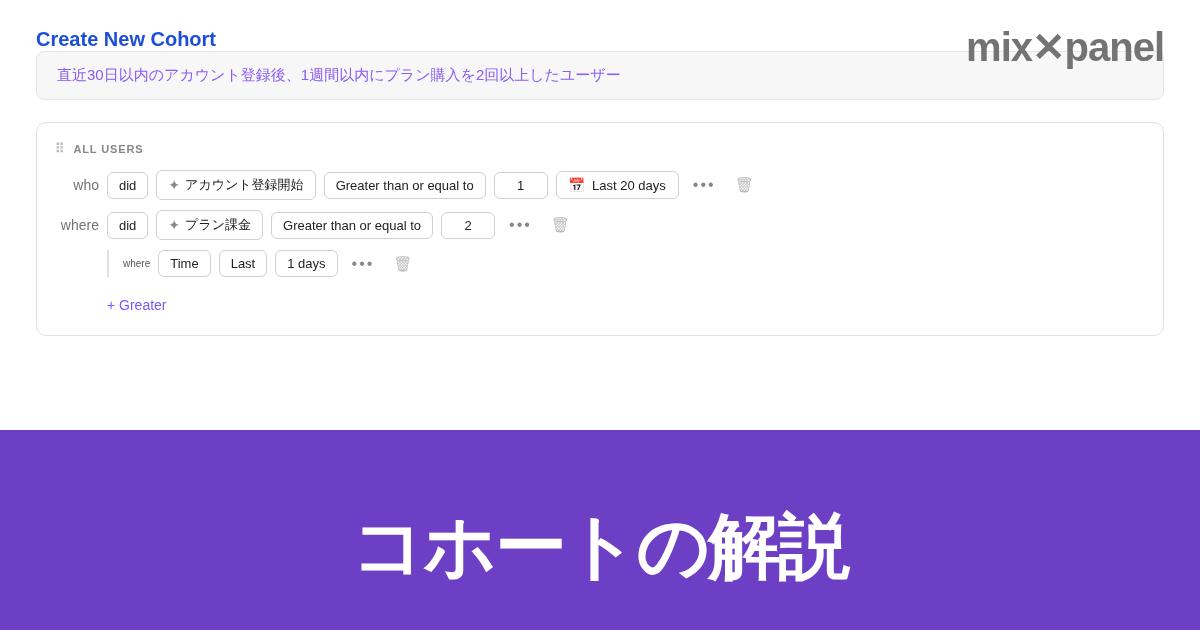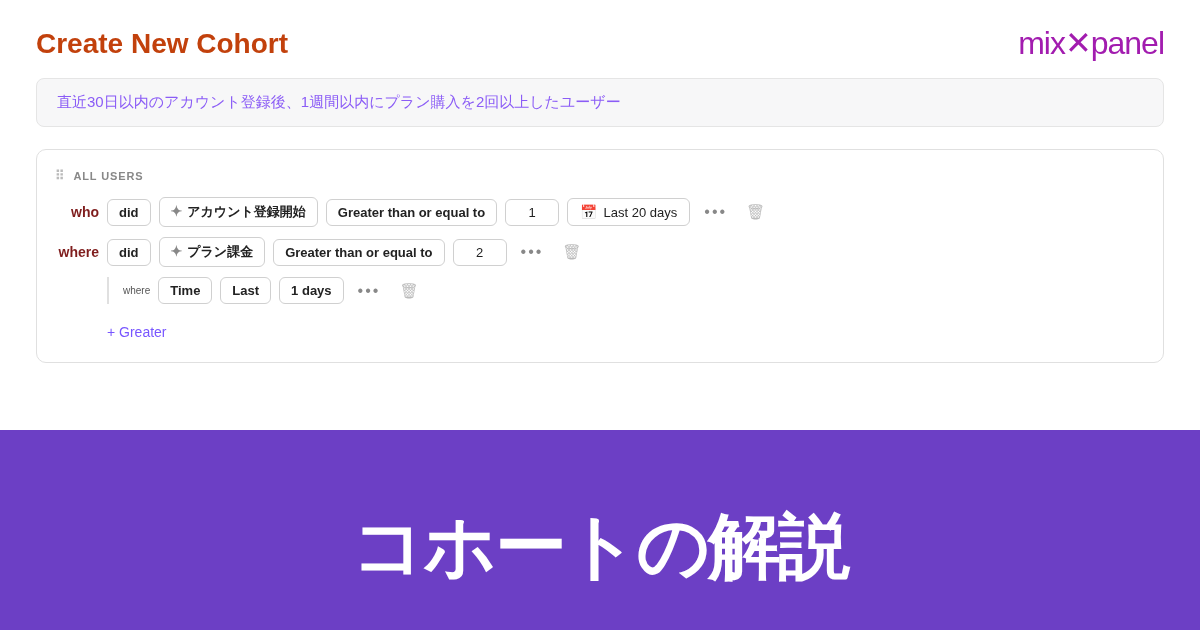--- a/index.html
+++ b/index.html
@@ -14,34 +14,33 @@
     
     .top-section {
       background: #ffffff;
       width: 100%;
       height: 430px;
       padding: 28px 36px 20px 36px;
       position: relative;
     }
 
     .page-title {
-      font-size: 28px;
+      font-size: 20px;
       font-weight: 700;
-      color: #c2410c;
-      margin-bottom: 18px;
+      color: #1d4ed8;
     }
 
     
     .mixpanel-logo {
       position: absolute;
       top: 24px;
       right: 36px;
-      font-size: 32px;
-      font-weight: 400;
-      color: #a21caf;
+      font-size: 40px;
+      font-weight: 700;
+      color: #737373;
       letter-spacing: -1px;
     }
 
     .mixpanel-logo .mix-x {
       display: inline-block;
     }
 
     
     .description-bar {
       background: #f7f7f8;
@@ -82,40 +81,40 @@
     .condition-row {
       display: flex;
       align-items: center;
       gap: 8px;
       margin-bottom: 10px;
       flex-wrap: nowrap;
     }
 
     .row-label {
       font-size: 14px;
-      color: #7f1d1d;
+      color: #737373;
       width: 44px;
       text-align: right;
       flex-shrink: 0;
-      font-weight: 700;
+      font-weight: 400;
     }
 
     .pill {
       display: inline-flex;
-      align-items: flex-start;
+      align-items: center;
       gap: 5px;
       border: 1.5px solid #d0d0d0;
       border-radius: 6px;
       padding: 5px 11px;
       font-size: 13px;
       color: #222;
       background: #fff;
       cursor: pointer;
       white-space: nowrap;
-      font-weight: 700;
+      font-weight: 400;
     }
 
     .pill.did-pill {
       background: #fff;
     }
 
     .pill.event-pill {
       background: #fff;
     }
 

